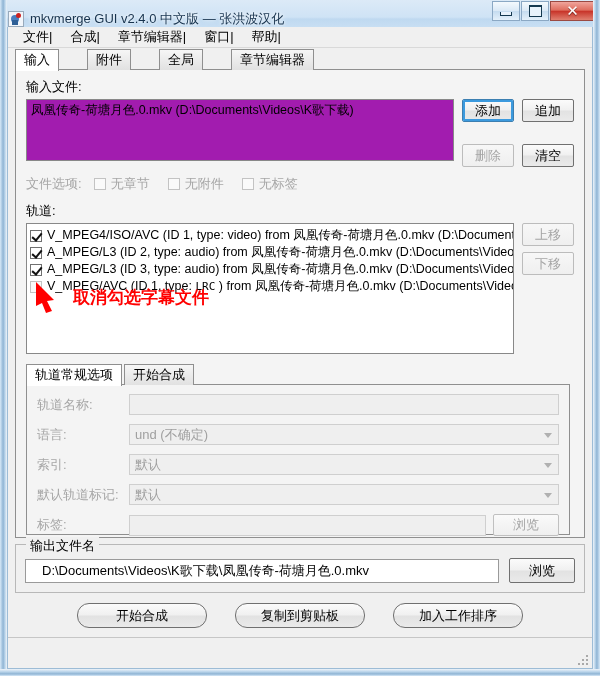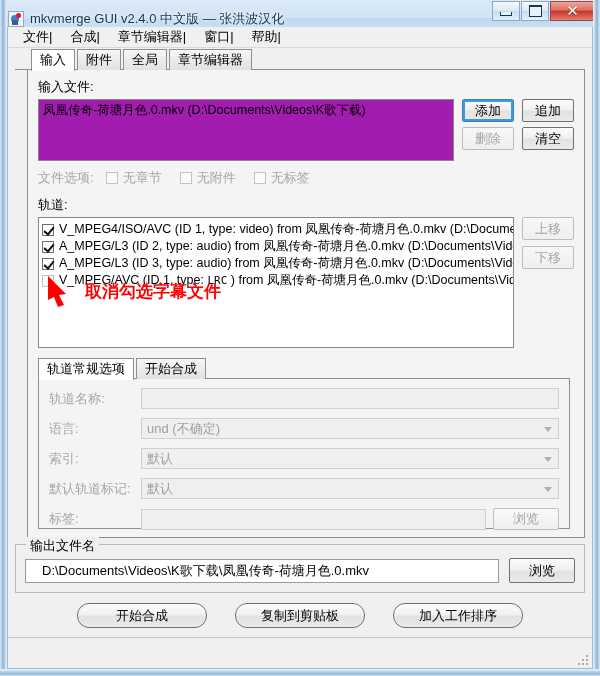--- a/index.html
+++ b/index.html
@@ -125,26 +125,27 @@
     padding: 1px 9px 2px 9px;
     color: #000;
     cursor: default;
     white-space: nowrap;
   }
 
   
   #tabstrip {
     flex: 0 0 auto;
     height: 22px;
-    padding-left: 23px;
+    padding-left: 7px;
     display: flex;
     align-items: flex-end;
     background: #f0f0f0;
     position: relative;
     box-sizing: border-box;
+    gap: 26px;
   }
   #tabstrip::after {
     content: "";
     position: absolute;
     left: 7px; right: 7px; bottom: 0;
     height: 1px;
     background: #8f8f8f;
   }
   .tab {
     font-size: 13px;
@@ -161,21 +162,21 @@
   .tab.active {
     background: #ffffff;
     padding-bottom: 4px;
     margin-bottom: -1px;
     z-index: 3;
   }
 
   
   #tabpage {
     flex: 1 1 auto;
-    margin: 0 7px 0 19px;
+    margin: 0 7px 0 7px;
     border: 1px solid #8f8f8f;
     border-top: none;
     background: #f4f4f4;
     box-sizing: border-box;
     padding: 8px 10px 6px 10px;
     position: relative;
     overflow: hidden;
   }
 
   .section-label {
@@ -197,21 +198,21 @@
     overflow: hidden;
     font-size: 12.5px;
     white-space: nowrap;
   }
   .file-row { line-height: 15px; }
 
   .btn-col {
     margin-left: 8px;
     display: flex;
     flex-direction: column;
-    gap: 5px;
+    gap: 22px;
   }
   .btn-row2 { display: flex; gap: 8px; }
 
   .btn {
     font-size: 13px;
     width: 52px;
     height: 23px;
     line-height: 21px;
     text-align: center;
     border: 1px solid #707070;

